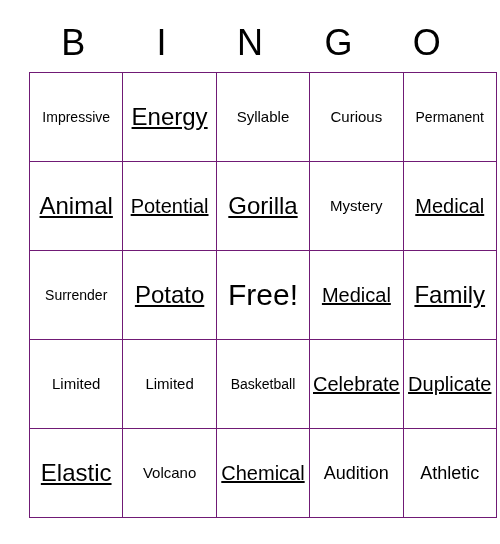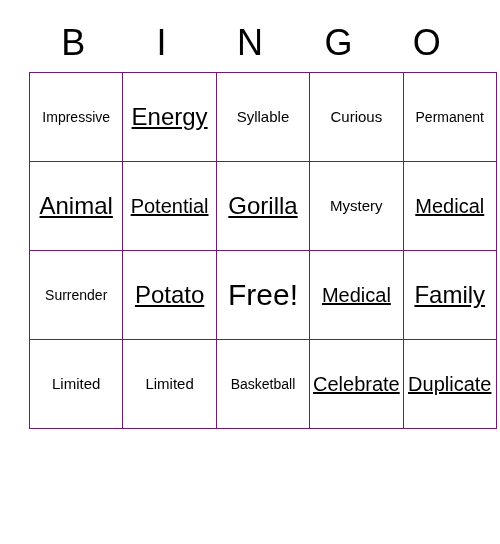--- a/index.html
+++ b/index.html
@@ -147,16 +147,33 @@
         <td>
             <span class="cell-text s-xxs">Basketball</span>
           </td>
         <td>
             <span class="cell-text s-xs">Celebrate</span>
           </td>
         <td>
             <span class="cell-text s-xs">Duplicate</span>
           </td>
       </tr>
+      <tr>
+        <td>
+            <span class="cell-text s-lg">Elastic</span>
+          </td>
+        <td>
+            <span class="cell-text s-md">Volcano</span>
+          </td>
+        <td>
+            <span class="cell-text s-xs">Chemical</span>
+          </td>
+        <td>
+            <span class="cell-text s-sm">Audition</span>
+          </td>
+        <td>
+            <span class="cell-text s-sm">Athletic</span>
+          </td>
+      </tr>
     </tbody>
   </table>
 
 </div>
 
 </body></html>

